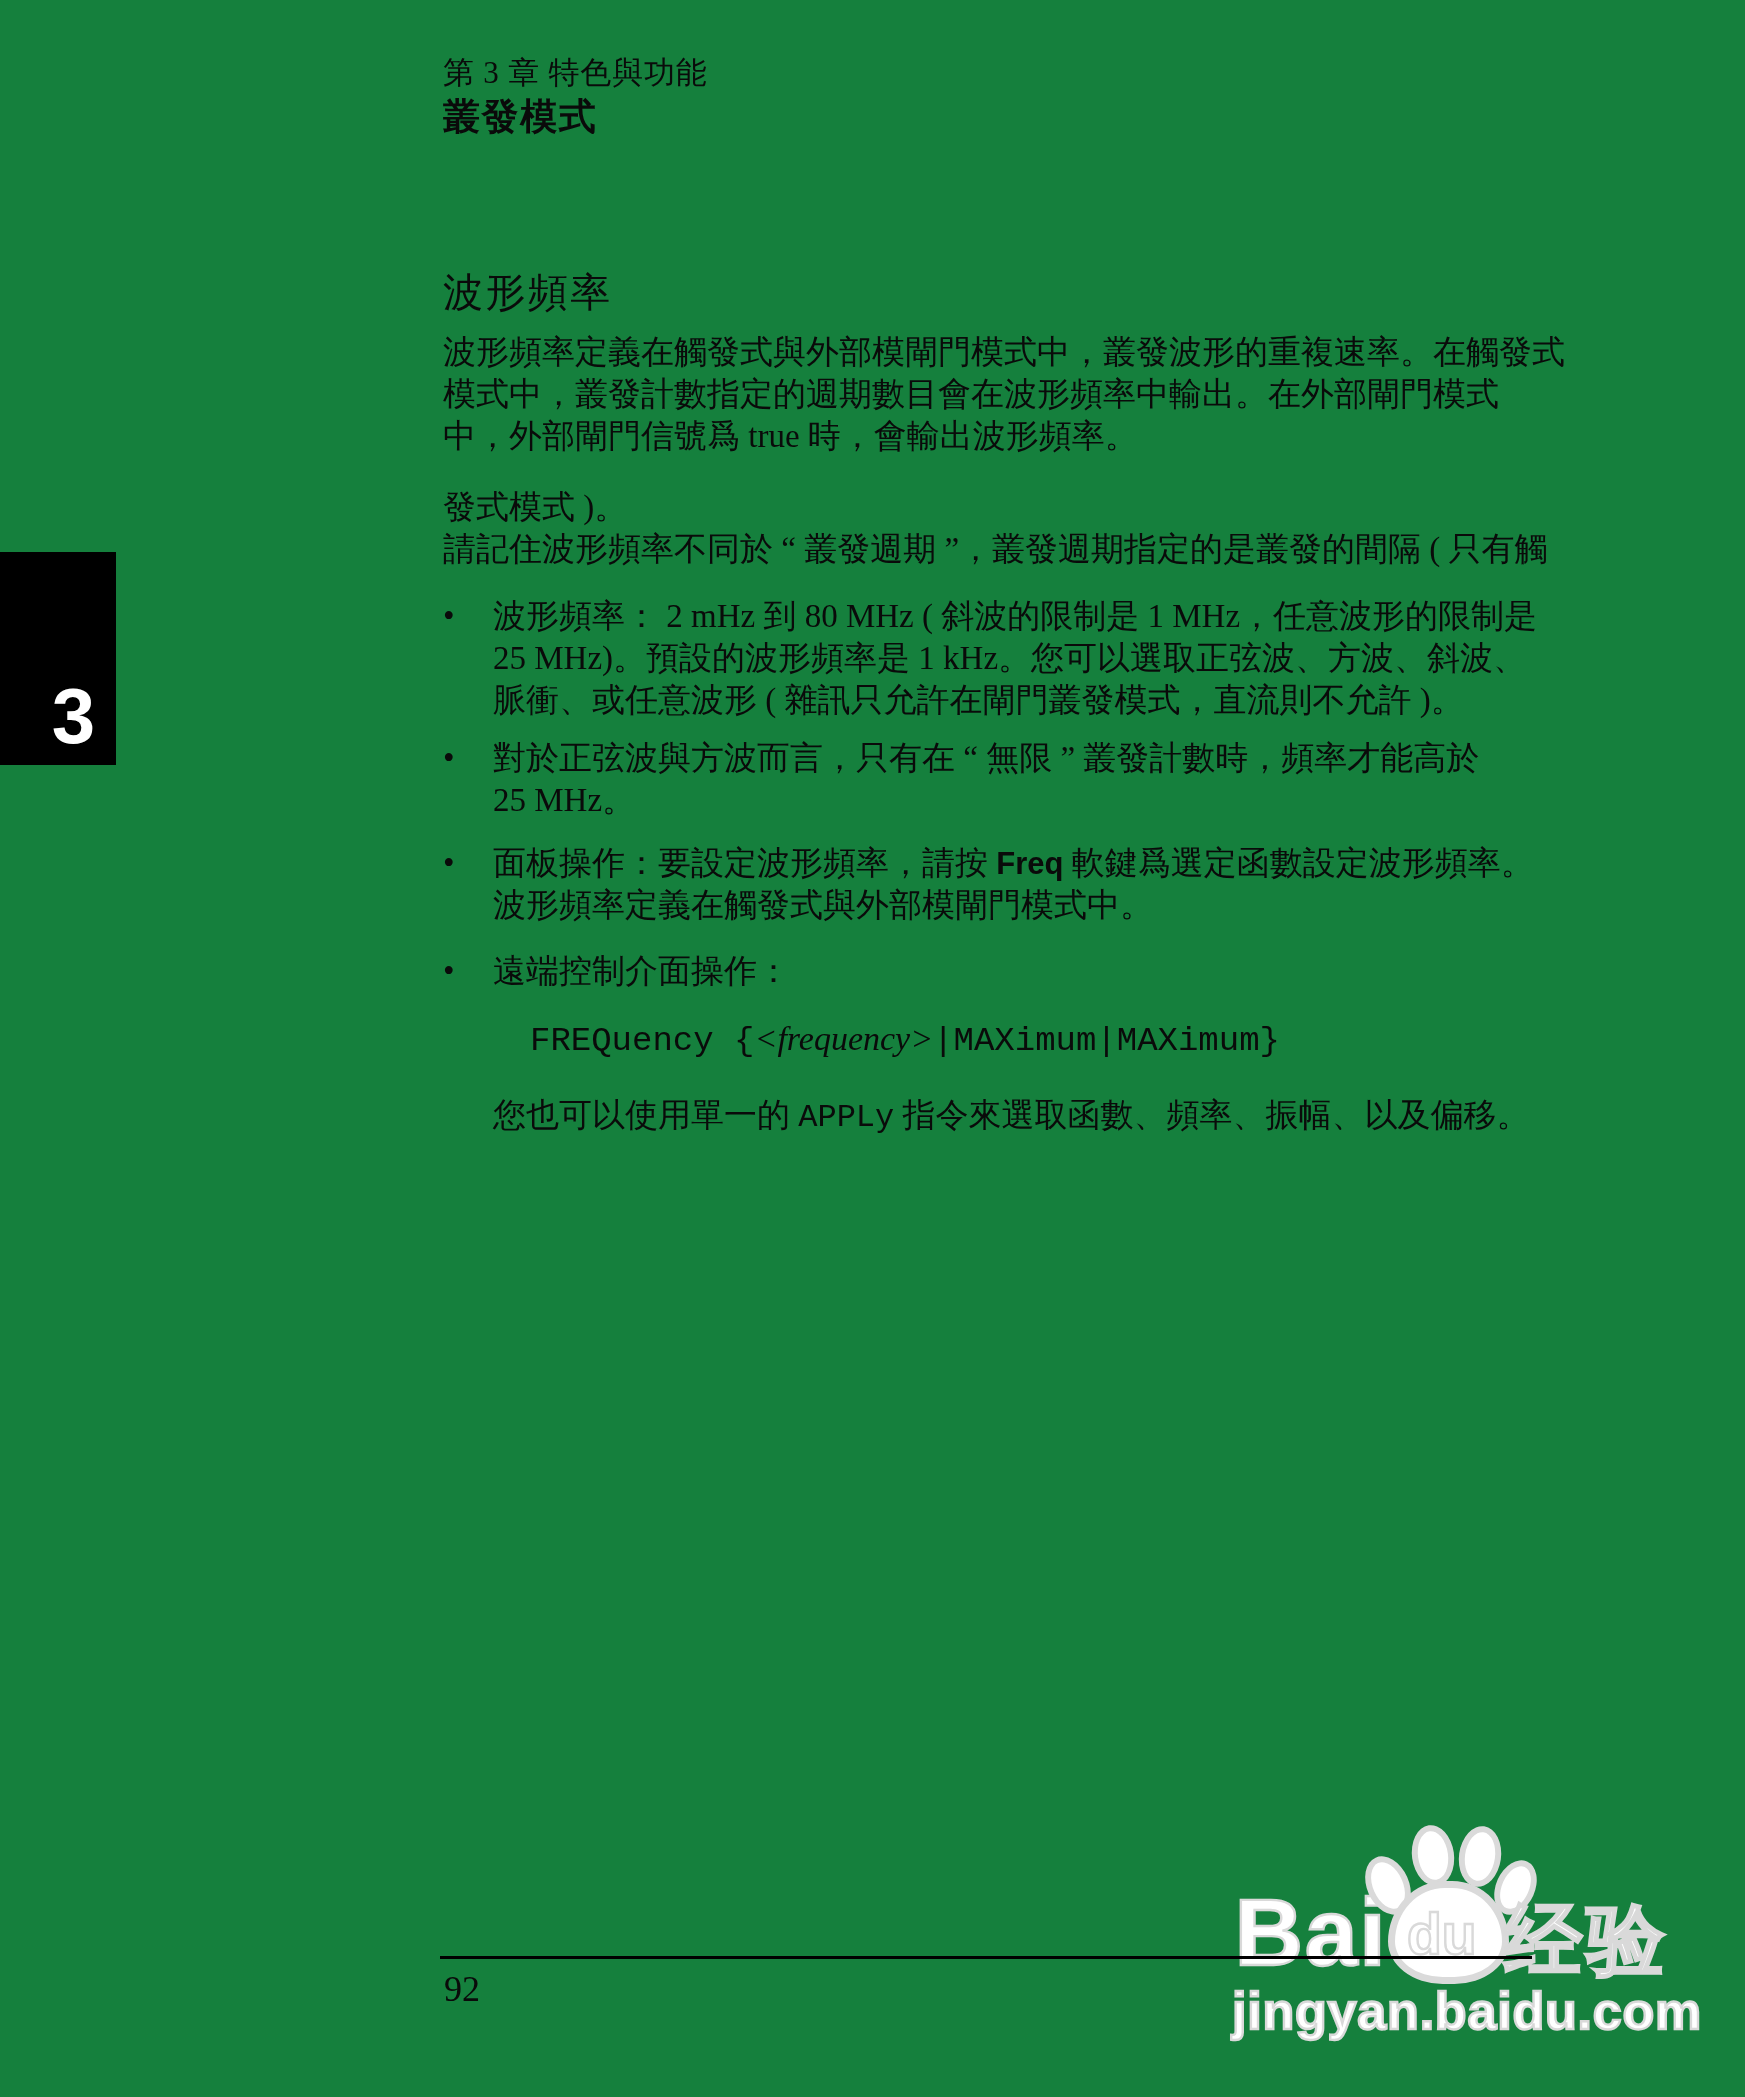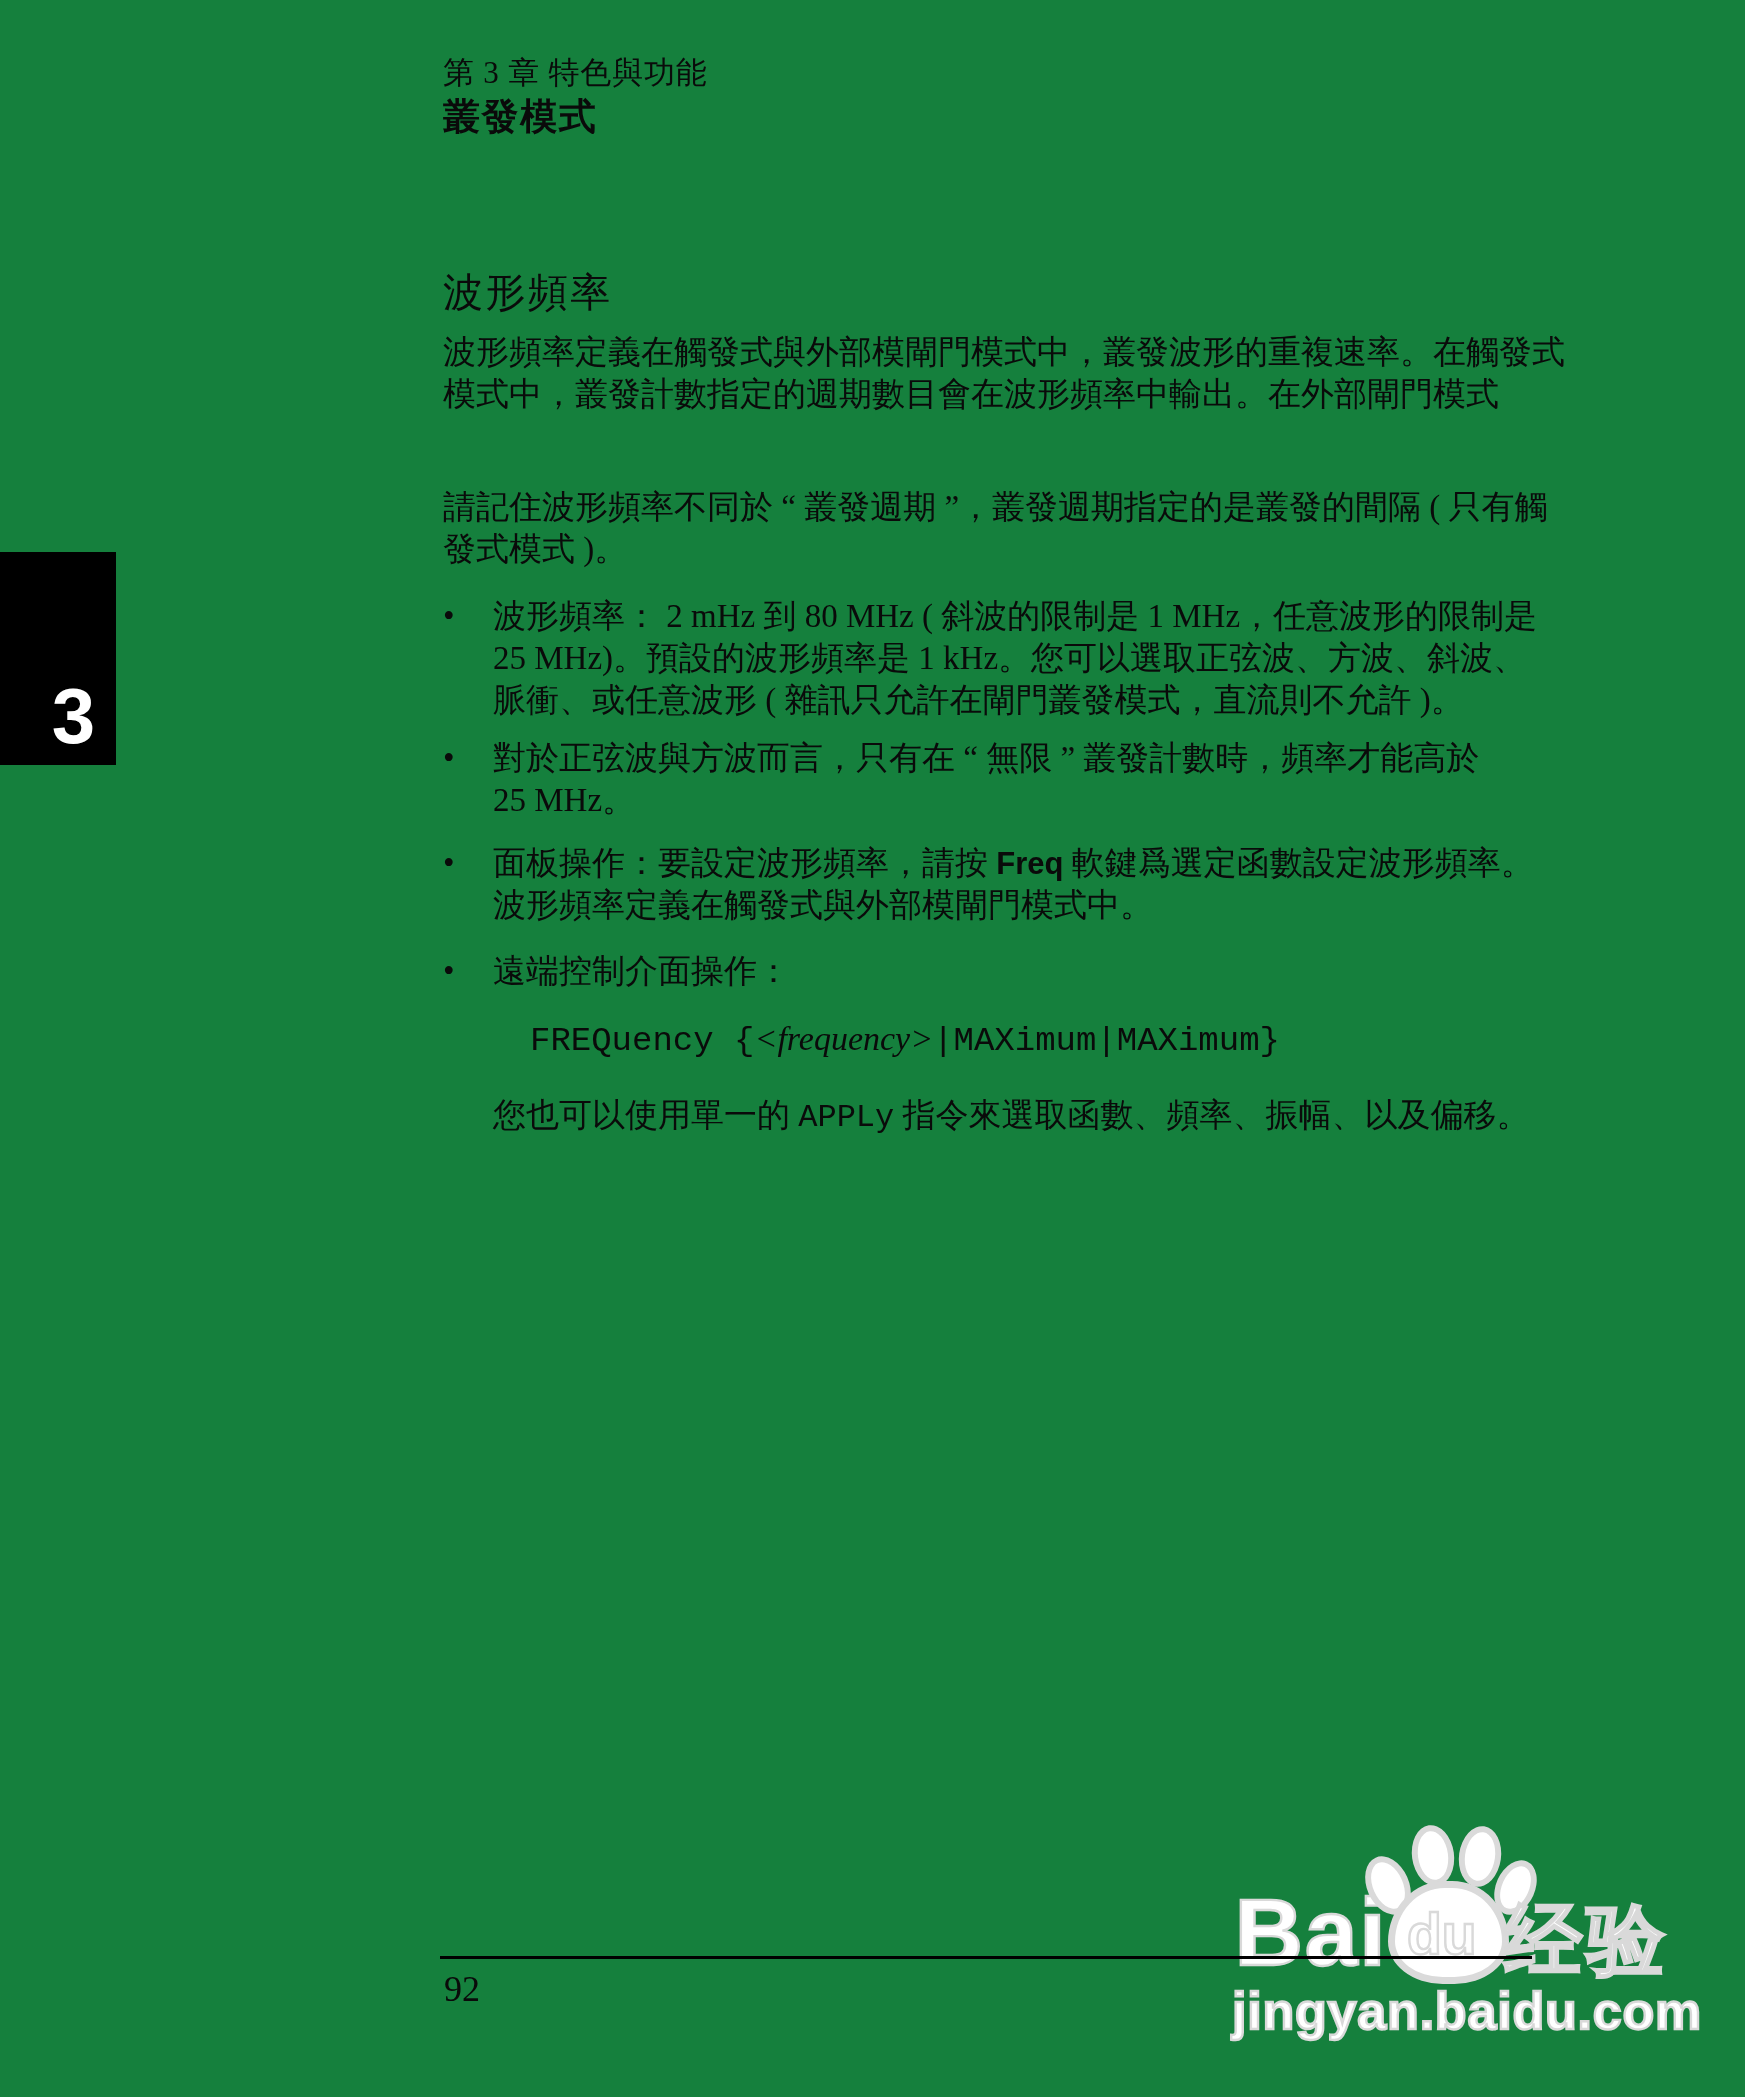--- a/index.html
+++ b/index.html
@@ -108,25 +108,26 @@
 
   <div class="chapter-tab">
     <span class="digit sans">3</span>
   </div>
 
   <div class="abs serif doc-title">波形頻率</div>
 
   <div class="abs para1">
     <div class="textline">波形頻率定義在觸發式與外部模閘門模式中，叢發波形的重複速率。在觸發式</div>
     <div class="textline">模式中，叢發計數指定的週期數目會在波形頻率中輸出。在外部閘門模式</div>
+    <div class="textline">中，外部閘門信號爲 true 時，會輸出波形頻率。</div>
   </div>
 
   <div class="abs para2">
+    <div class="textline">發式模式 )。</div>
     <div class="textline">請記住波形頻率不同於 “ 叢發週期 ”，叢發週期指定的是叢發的間隔 ( 只有觸</div>
-    <div class="textline">發式模式 )。</div>
   </div>
 
   <div class="bullet-block b1">
     <div class="bullet-row">
       <div class="bullet-marker">•</div>
       <div class="bullet-lines">
         <div class="textline">波形頻率： 2 mHz 到 80 MHz ( 斜波的限制是 1 MHz，任意波形的限制是</div>
         <div class="textline">25 MHz)。預設的波形頻率是 1 kHz。您可以選取正弦波、方波、斜波、</div>
         <div class="textline">脈衝、或任意波形 ( 雜訊只允許在閘門叢發模式，直流則不允許 )。</div>
       </div>

